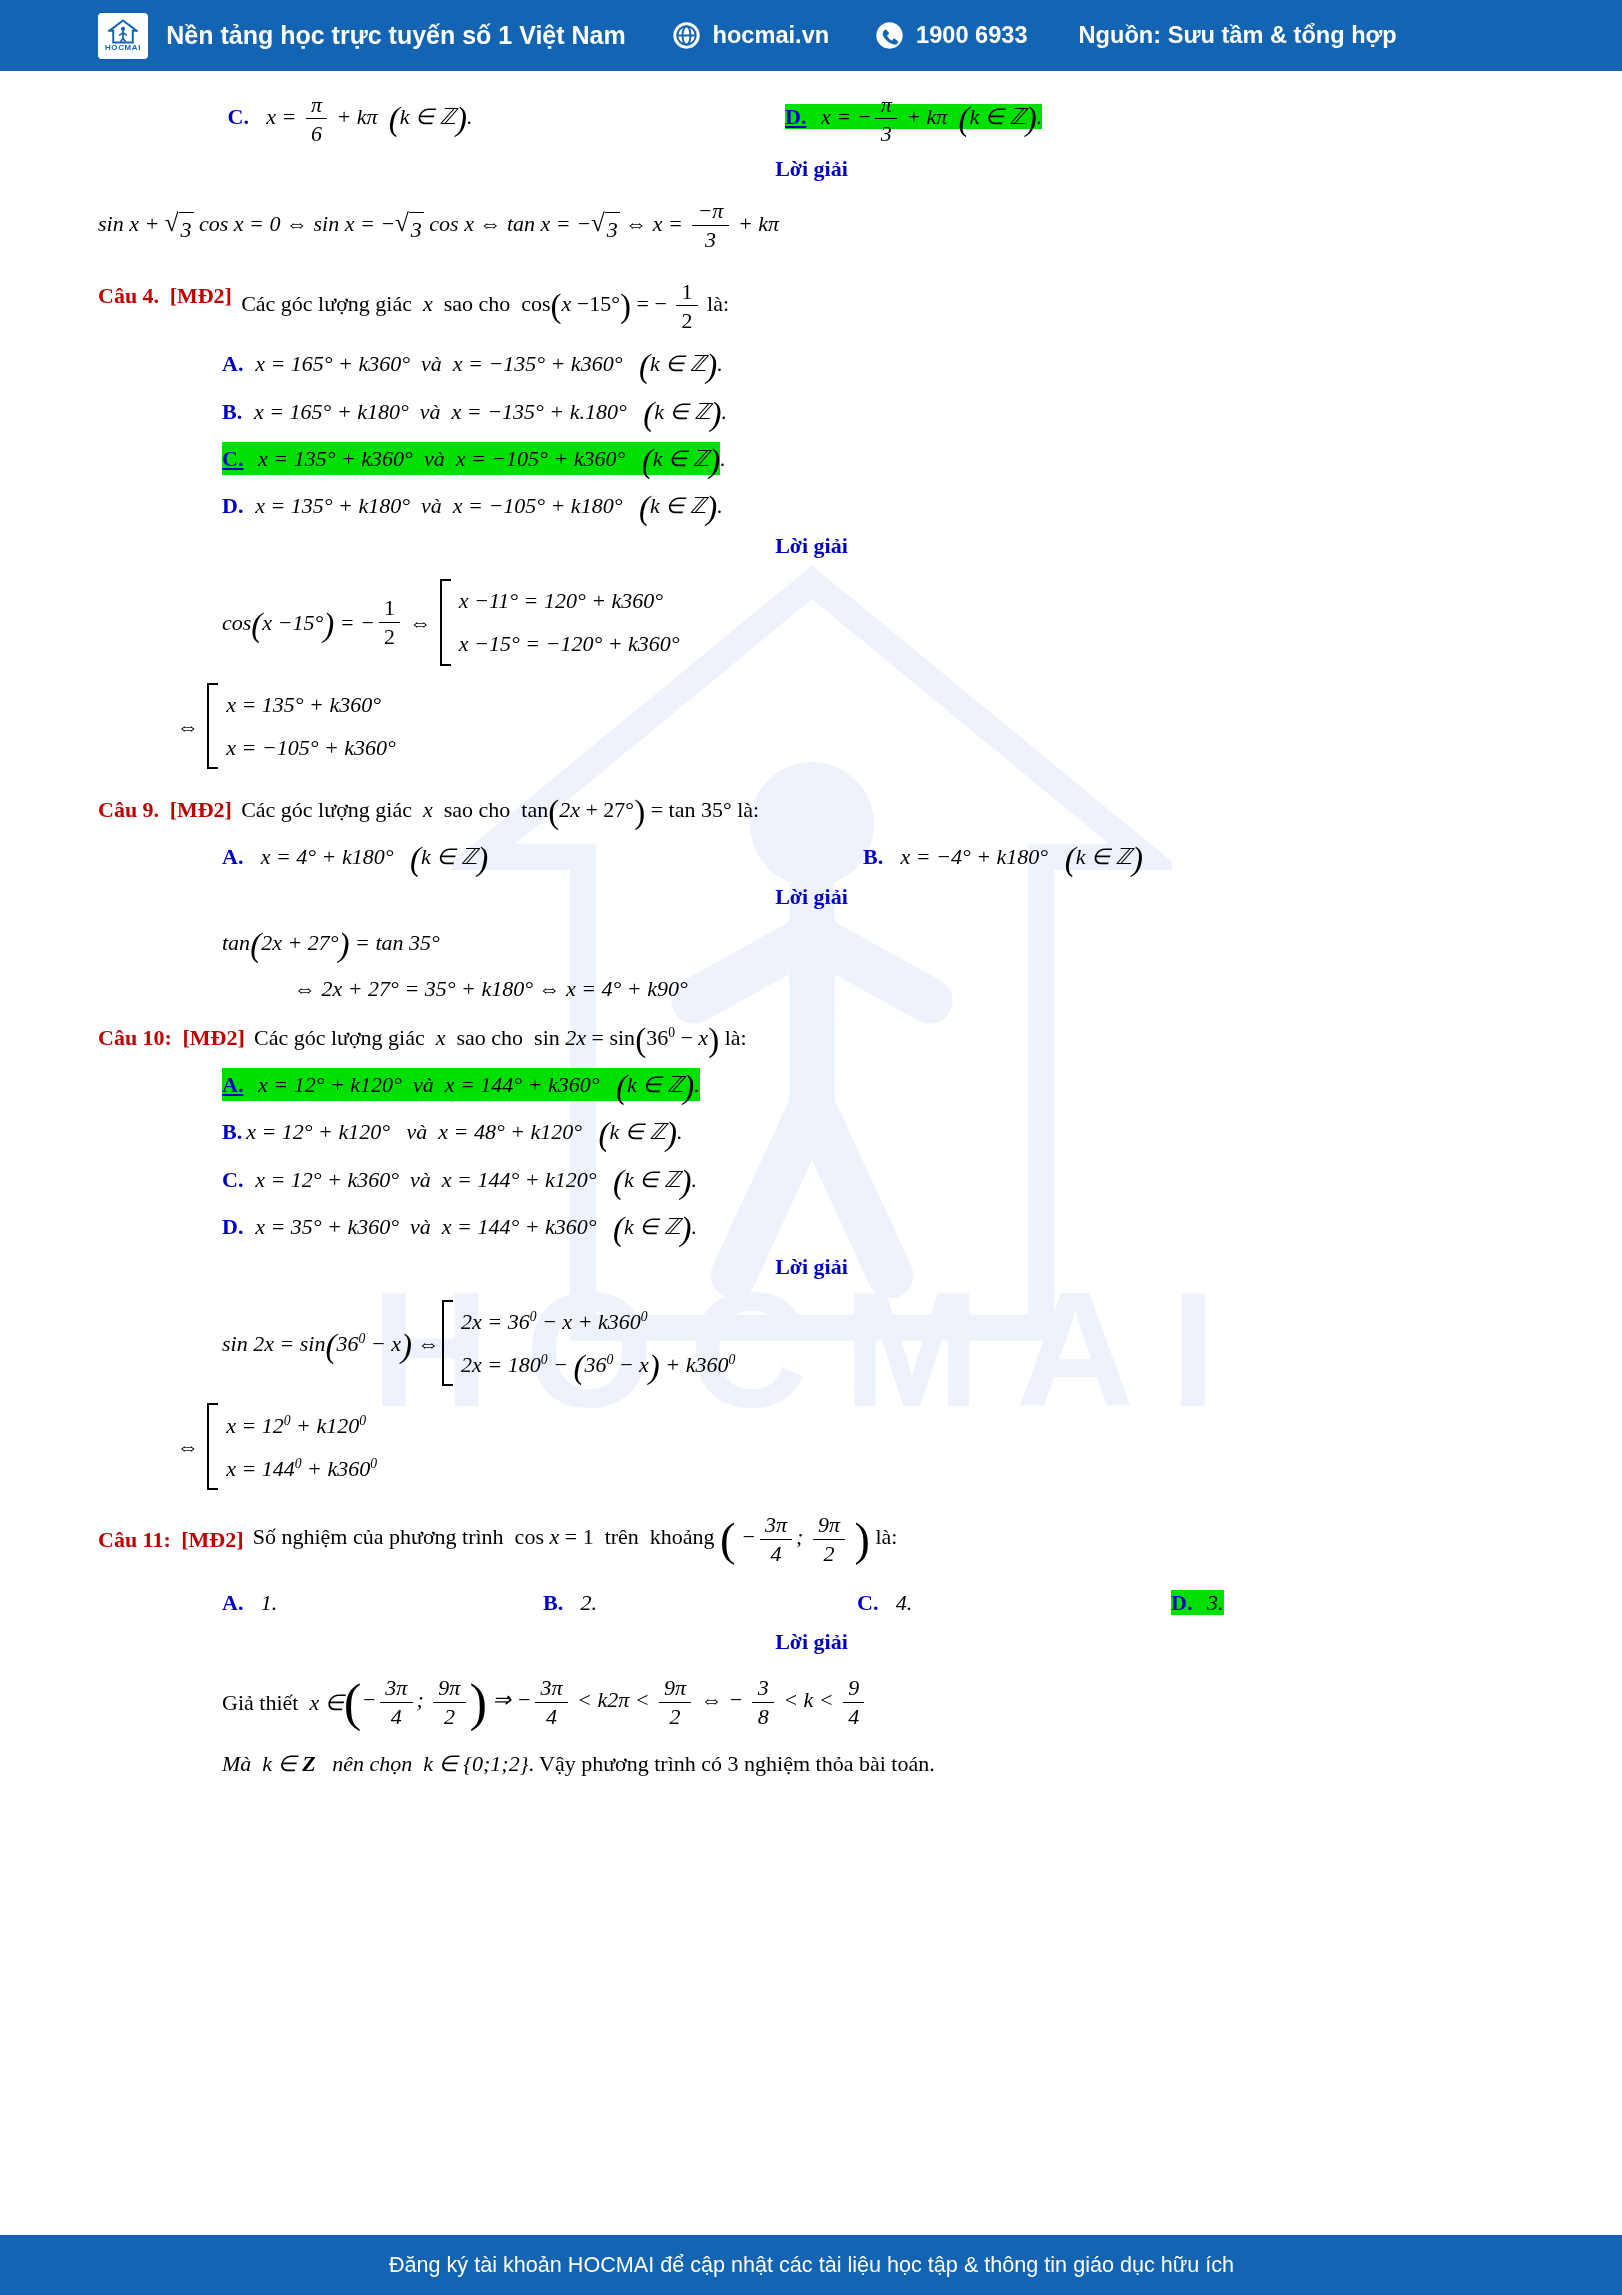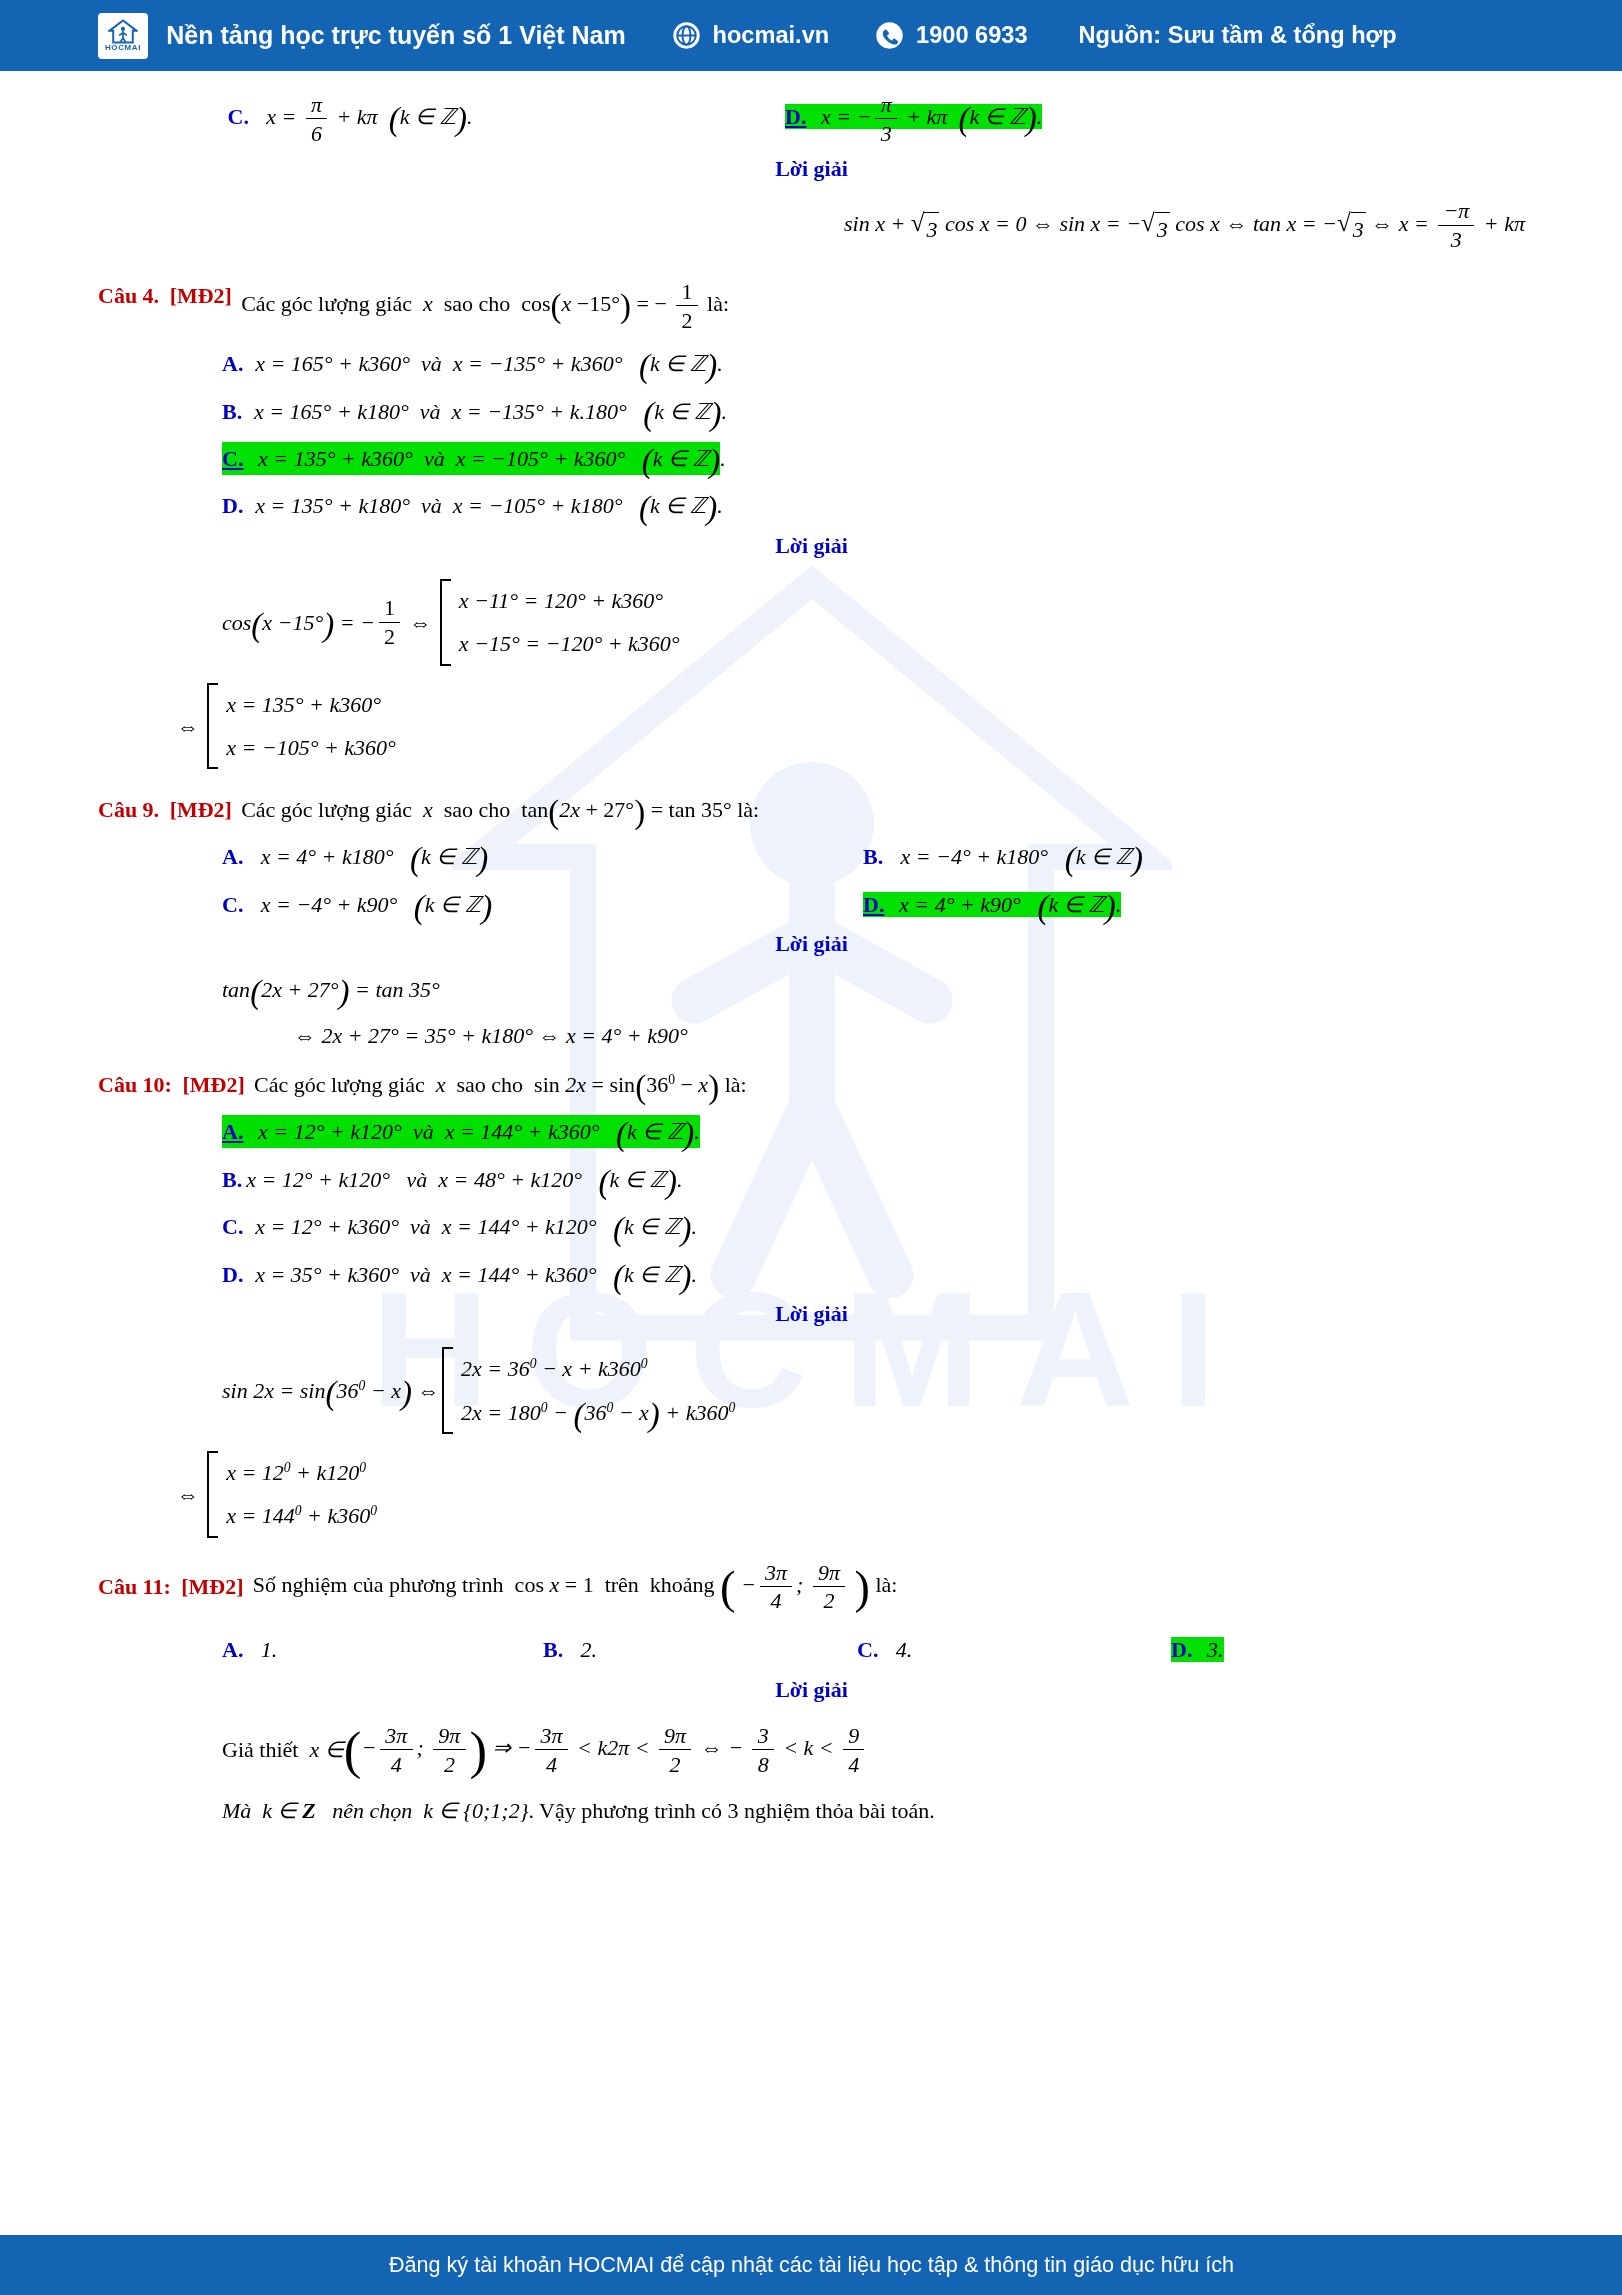--- a/index.html
+++ b/index.html
@@ -200,21 +200,21 @@
                 <span class="den">3</span>
               </span>
             + kπ &nbsp;<span class="big-paren">(</span>k ∈ ℤ<span class="big-paren">)</span>.
           </span>
         </span>
       </div>
     </div>
 
     <div class="loigiai">Lời giải</div>
 
-    <div class="mathline" style="text-align:right;">
+    <div class="mathline" style="text-align:left;">
       <span class="mi">
         sin x + <span class="sqrt">
             <span class="sign">√</span>
             <span class="rad">3</span>
           </span> cos x = 0 ⇔ sin x = −<span class="sqrt">
             <span class="sign">√</span>
             <span class="rad">3</span>
           </span> cos x ⇔ tan x = −<span class="sqrt">
             <span class="sign">√</span>
             <span class="rad">3</span>
@@ -314,36 +314,20 @@
         </span>
       </div>
       <div>
         <span class="opt-label">B.</span>
         <span class="mi" style="margin-left:11.8px;">
           x = −4° + k180° &nbsp;&nbsp;<span class="big-paren">(</span>k ∈ ℤ<span class="big-paren">)</span>
         </span>
       </div>
     </div>
 
-    <div class="two-col">
-      <div style="margin-left:124px;width:641px;">
-        <span class="opt-label">C.</span>
-        <span class="mi" style="margin-left:11.8px;">
-          x = −4° + k90° &nbsp;&nbsp;<span class="big-paren">(</span>k ∈ ℤ<span class="big-paren">)</span>
-        </span>
-      </div>
-      <div>
-        <span class="hl">
-          <span class="opt-label ul">D.</span>
-          <span class="mi" style="margin-left:9.2px;">
-            x = 4° + k90° &nbsp;&nbsp;<span class="big-paren">(</span>k ∈ ℤ<span class="big-paren">)</span>.
-          </span>
-        </span>
-      </div>
-    </div>
 
     <div class="loigiai">Lời giải</div>
 
     <div class="mathline indent1">
       <span class="mi">tan<span class="big-paren">(</span>2x + 27°<span class="big-paren">)</span> = tan 35°</span>
     </div>
     <div class="mathline" style="margin-left:196px;">
       <span class="mi">⇔ 2x + 27° = 35° + k180° ⇔ x = 4° + k90°</span>
     </div>
 

